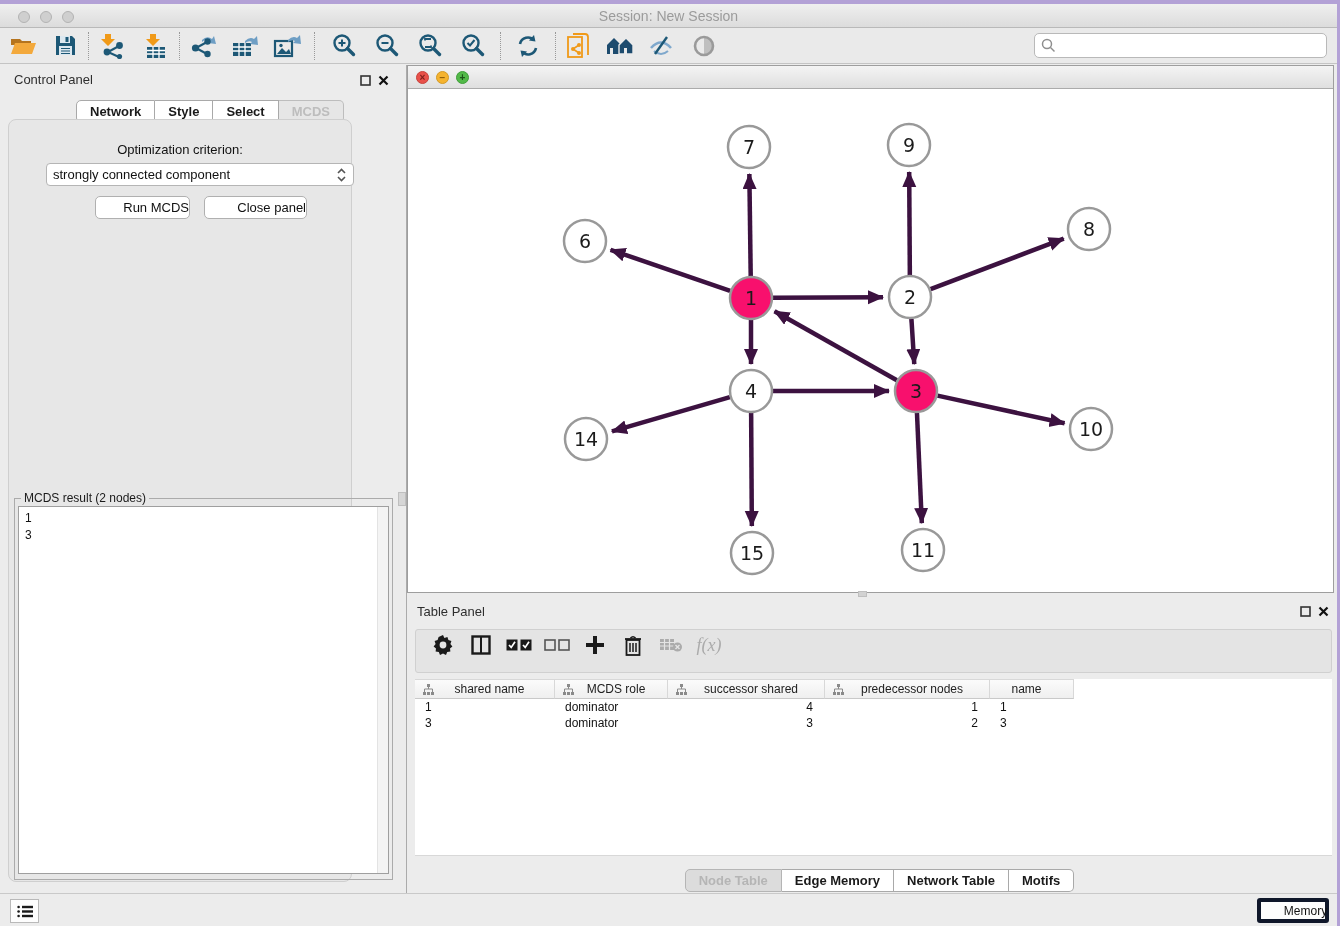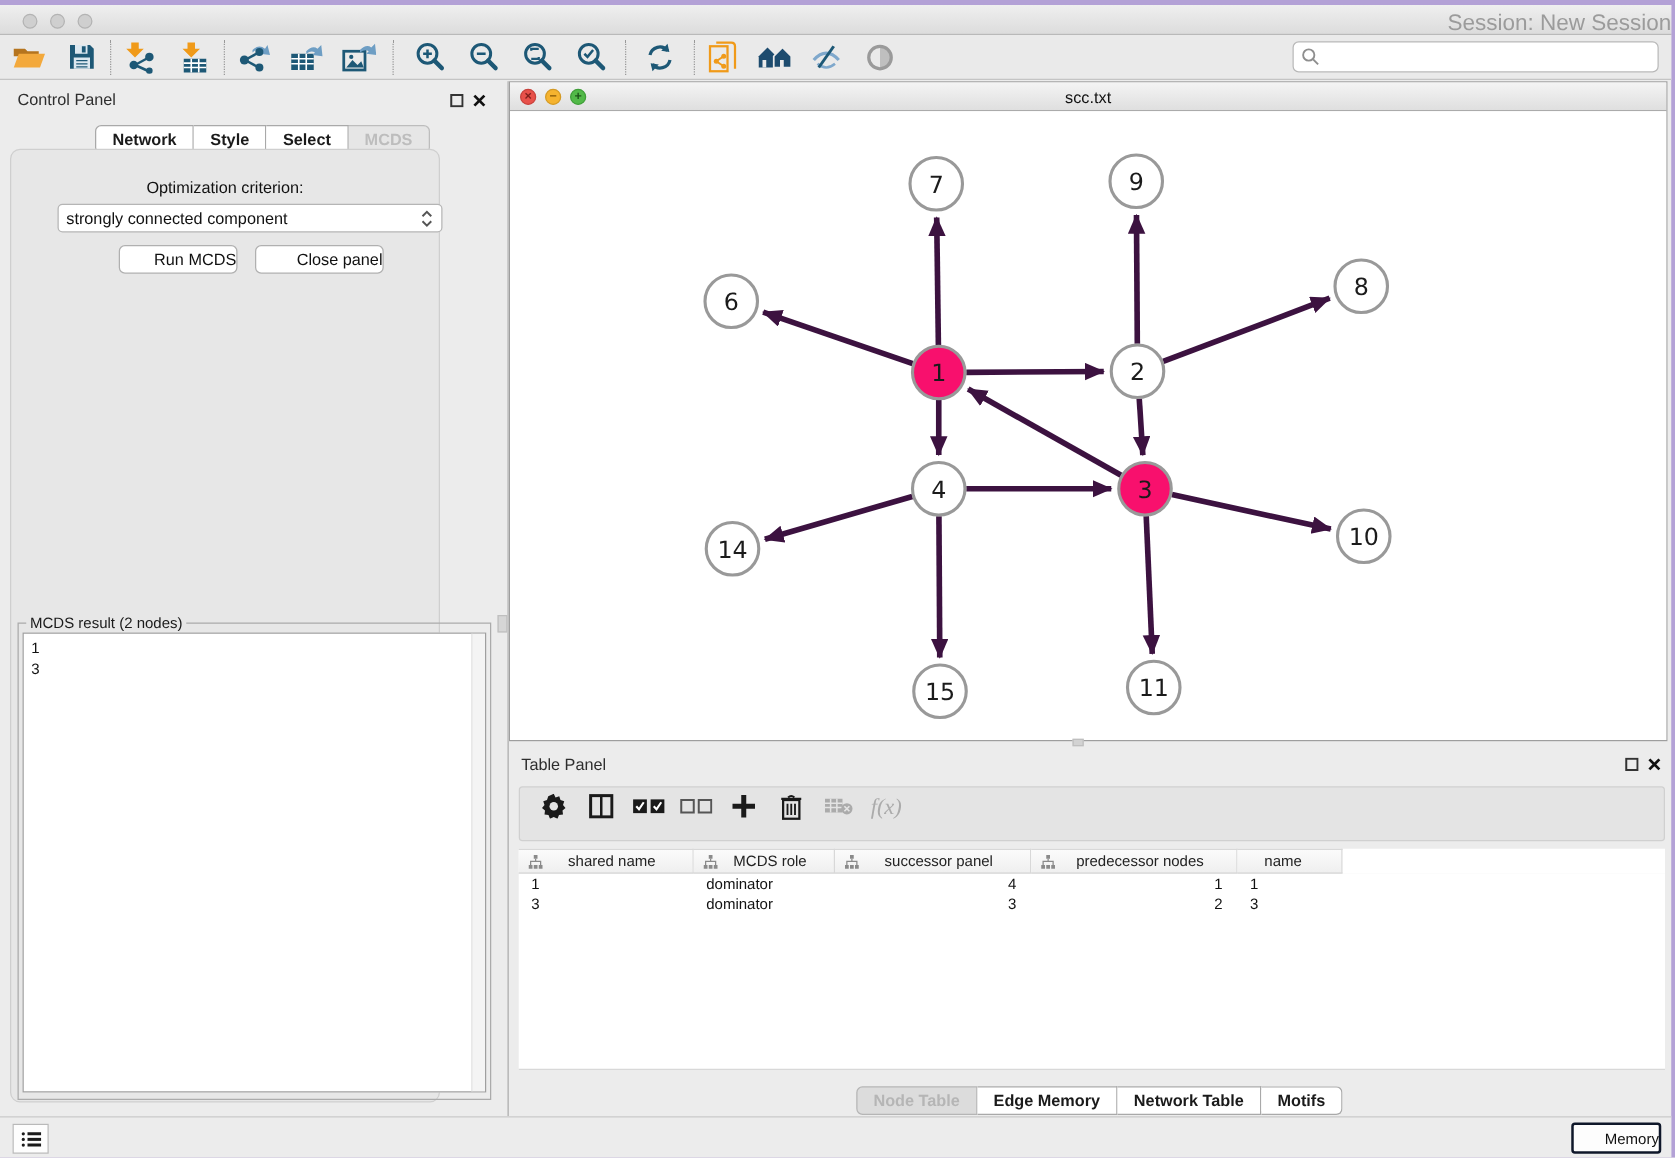--- a/index.html
+++ b/index.html
@@ -3,22 +3,22 @@
 <meta charset="utf-8">
 <style>
   * { margin:0; padding:0; box-sizing:border-box; }
   html,body { width:1340px; height:926px; }
   body { background:#B3A1D6; font-family:"Liberation Sans", sans-serif; position:relative; overflow:hidden; }
   #app { position:absolute; left:0; top:4px; width:1337px; height:922px; background:#ECECEC; }
 
   
   .titlebar { position:absolute; left:0; top:0; width:100%; height:24px;
     background:linear-gradient(#EFEFEF,#DCDCDC); border-bottom:1px solid #B9B9B9; }
-  .titlebar .title { position:absolute; left:0; right:0; top:4px; text-align:right;
-    font-size:18px; color:#9B9B9B; }
+  .titlebar .title { position:absolute; left:0; right:0; top:4px; text-align:center;
+    font-size:14px; color:#9B9B9B; }
   .tl { position:absolute; top:7px; width:12px; height:12px; border-radius:50%; }
   .tl.gray { background:#CFCFCF; border:1px solid #B3B3B3; }
 
   
   .toolbar { position:absolute; left:0; top:24px; width:100%; height:36px;
     background:#EAEAEA; border-bottom:1px solid #C4C4C4; display:flex; align-items:center; }
   .tbtn { width:34px; height:30px; display:flex; align-items:center; justify-content:center; cursor:default; }
   .sep { width:1px; height:28px; border-left:1px dotted #999; margin:0 6px; }
   .searchbox { position:absolute; right:10px; top:5px; width:293px; height:25px; background:#fff;
     border:1px solid #B9B9B9; border-radius:5px; display:flex; align-items:center; padding-left:6px; }
@@ -82,21 +82,21 @@
   .td { font-size:12px; color:#111; line-height:16px; white-space:nowrap; overflow:hidden; }
   .td.left { text-align:left; padding-left:10px; }
   .td.right { text-align:right; padding-right:12px; }
   .tp-tabs { position:absolute; left:0; top:865px; width:100%; display:flex; justify-content:center; }
   .tp-tabs-inner { margin-left:407px;padding-left:15px; }
 
   
   .statusbar { position:absolute; left:0; top:889px; width:100%; height:33px; background:#ECECEC; border-top:1px solid #C9C9C9; }
   .listbtn { position:absolute; left:10px; top:5px; width:29px; height:24px; background:#FDFDFD; border:1px solid #B9B9B9;
     display:flex; align-items:center; justify-content:center; }
-  .membtn { position:absolute; right:8px; top:4px; width:72px; height:25px; background:#FDFDFD; border:2px solid #0f172a;
+  .membtn { position:absolute; right:8px; top:4px; width:72px; height:25px; background:#FDFDFD; border:4px solid #0f172a;
     border-radius:3px; display:flex; align-items:center; justify-content:center; gap:5px; font-size:12px; color:#111;padding-left:20px; }
   .memdot { width:11px; height:11px; border-radius:50%; background:#1F8F36; }
 </style>
 </head>
 <body>
 
 <div id="app">
 
   <div class="titlebar">
     <span class="tl gray" style="left:18px"></span>
@@ -289,21 +289,20 @@
   </div>
 
   <div class="vsplit"></div>
   <div class="vhandle"></div>
 
   <div class="netwin">
     <div class="net-titlebar">
       <span class="mac red" style="left:8px">×</span>
       <span class="mac yellow" style="left:28px">−</span>
       <span class="mac green" style="left:48px">+</span>
-      <div class="title">scc.txt</div>
     </div>
     <div class="netcanvas">
       <svg id="netsvg" width="925" height="503" viewBox="0 0 925 503">
           <defs>
             <marker id="arrow" markerUnits="userSpaceOnUse" markerWidth="17" markerHeight="15" refX="15" refY="7" orient="auto">
               <path d="M0,0 L16,7 L0,14 z" fill="#3C1240"></path>
             </marker>
           </defs>
           <line x1="342.7086348276299" y1="187.0019294860588" x2="341.3575845297269" y2="84.9976319943824" stroke="#3C1240" stroke-width="4.5" marker-end="url(#arrow)"></line>
           <line x1="322.1924875913935" y1="201.85525176330984" x2="202.5364925014716" y2="160.76855465411975" stroke="#3C1240" stroke-width="4.5" marker-end="url(#arrow)"></line>
@@ -456,21 +455,21 @@
         <span class="thlabel">MCDS role</span>
       </div>
       <div class="th" style="width: 157px;">
         <svg width="13" height="13" viewBox="0 0 13 13">
           <rect x="5" y="1" width="3" height="3" fill="#8A8A8A"></rect>
           <path d="M6.5 4 v2 M2.5 9 v-3 h8 v3" fill="none" stroke="#8A8A8A" stroke-width="1"></path>
           <rect x="1" y="9" width="3" height="3" fill="#8A8A8A"></rect>
           <rect x="5" y="9" width="3" height="3" fill="#8A8A8A"></rect>
           <rect x="9" y="9" width="3" height="3" fill="#8A8A8A"></rect>
         </svg>
-        <span class="thlabel">successor panel</span>
+        <span class="thlabel">successor shared</span>
       </div>
       <div class="th" style="width: 165px;">
         <svg width="13" height="13" viewBox="0 0 13 13">
           <rect x="5" y="1" width="3" height="3" fill="#8A8A8A"></rect>
           <path d="M6.5 4 v2 M2.5 9 v-3 h8 v3" fill="none" stroke="#8A8A8A" stroke-width="1"></path>
           <rect x="1" y="9" width="3" height="3" fill="#8A8A8A"></rect>
           <rect x="5" y="9" width="3" height="3" fill="#8A8A8A"></rect>
           <rect x="9" y="9" width="3" height="3" fill="#8A8A8A"></rect>
         </svg>
         <span class="thlabel">predecessor nodes</span>

